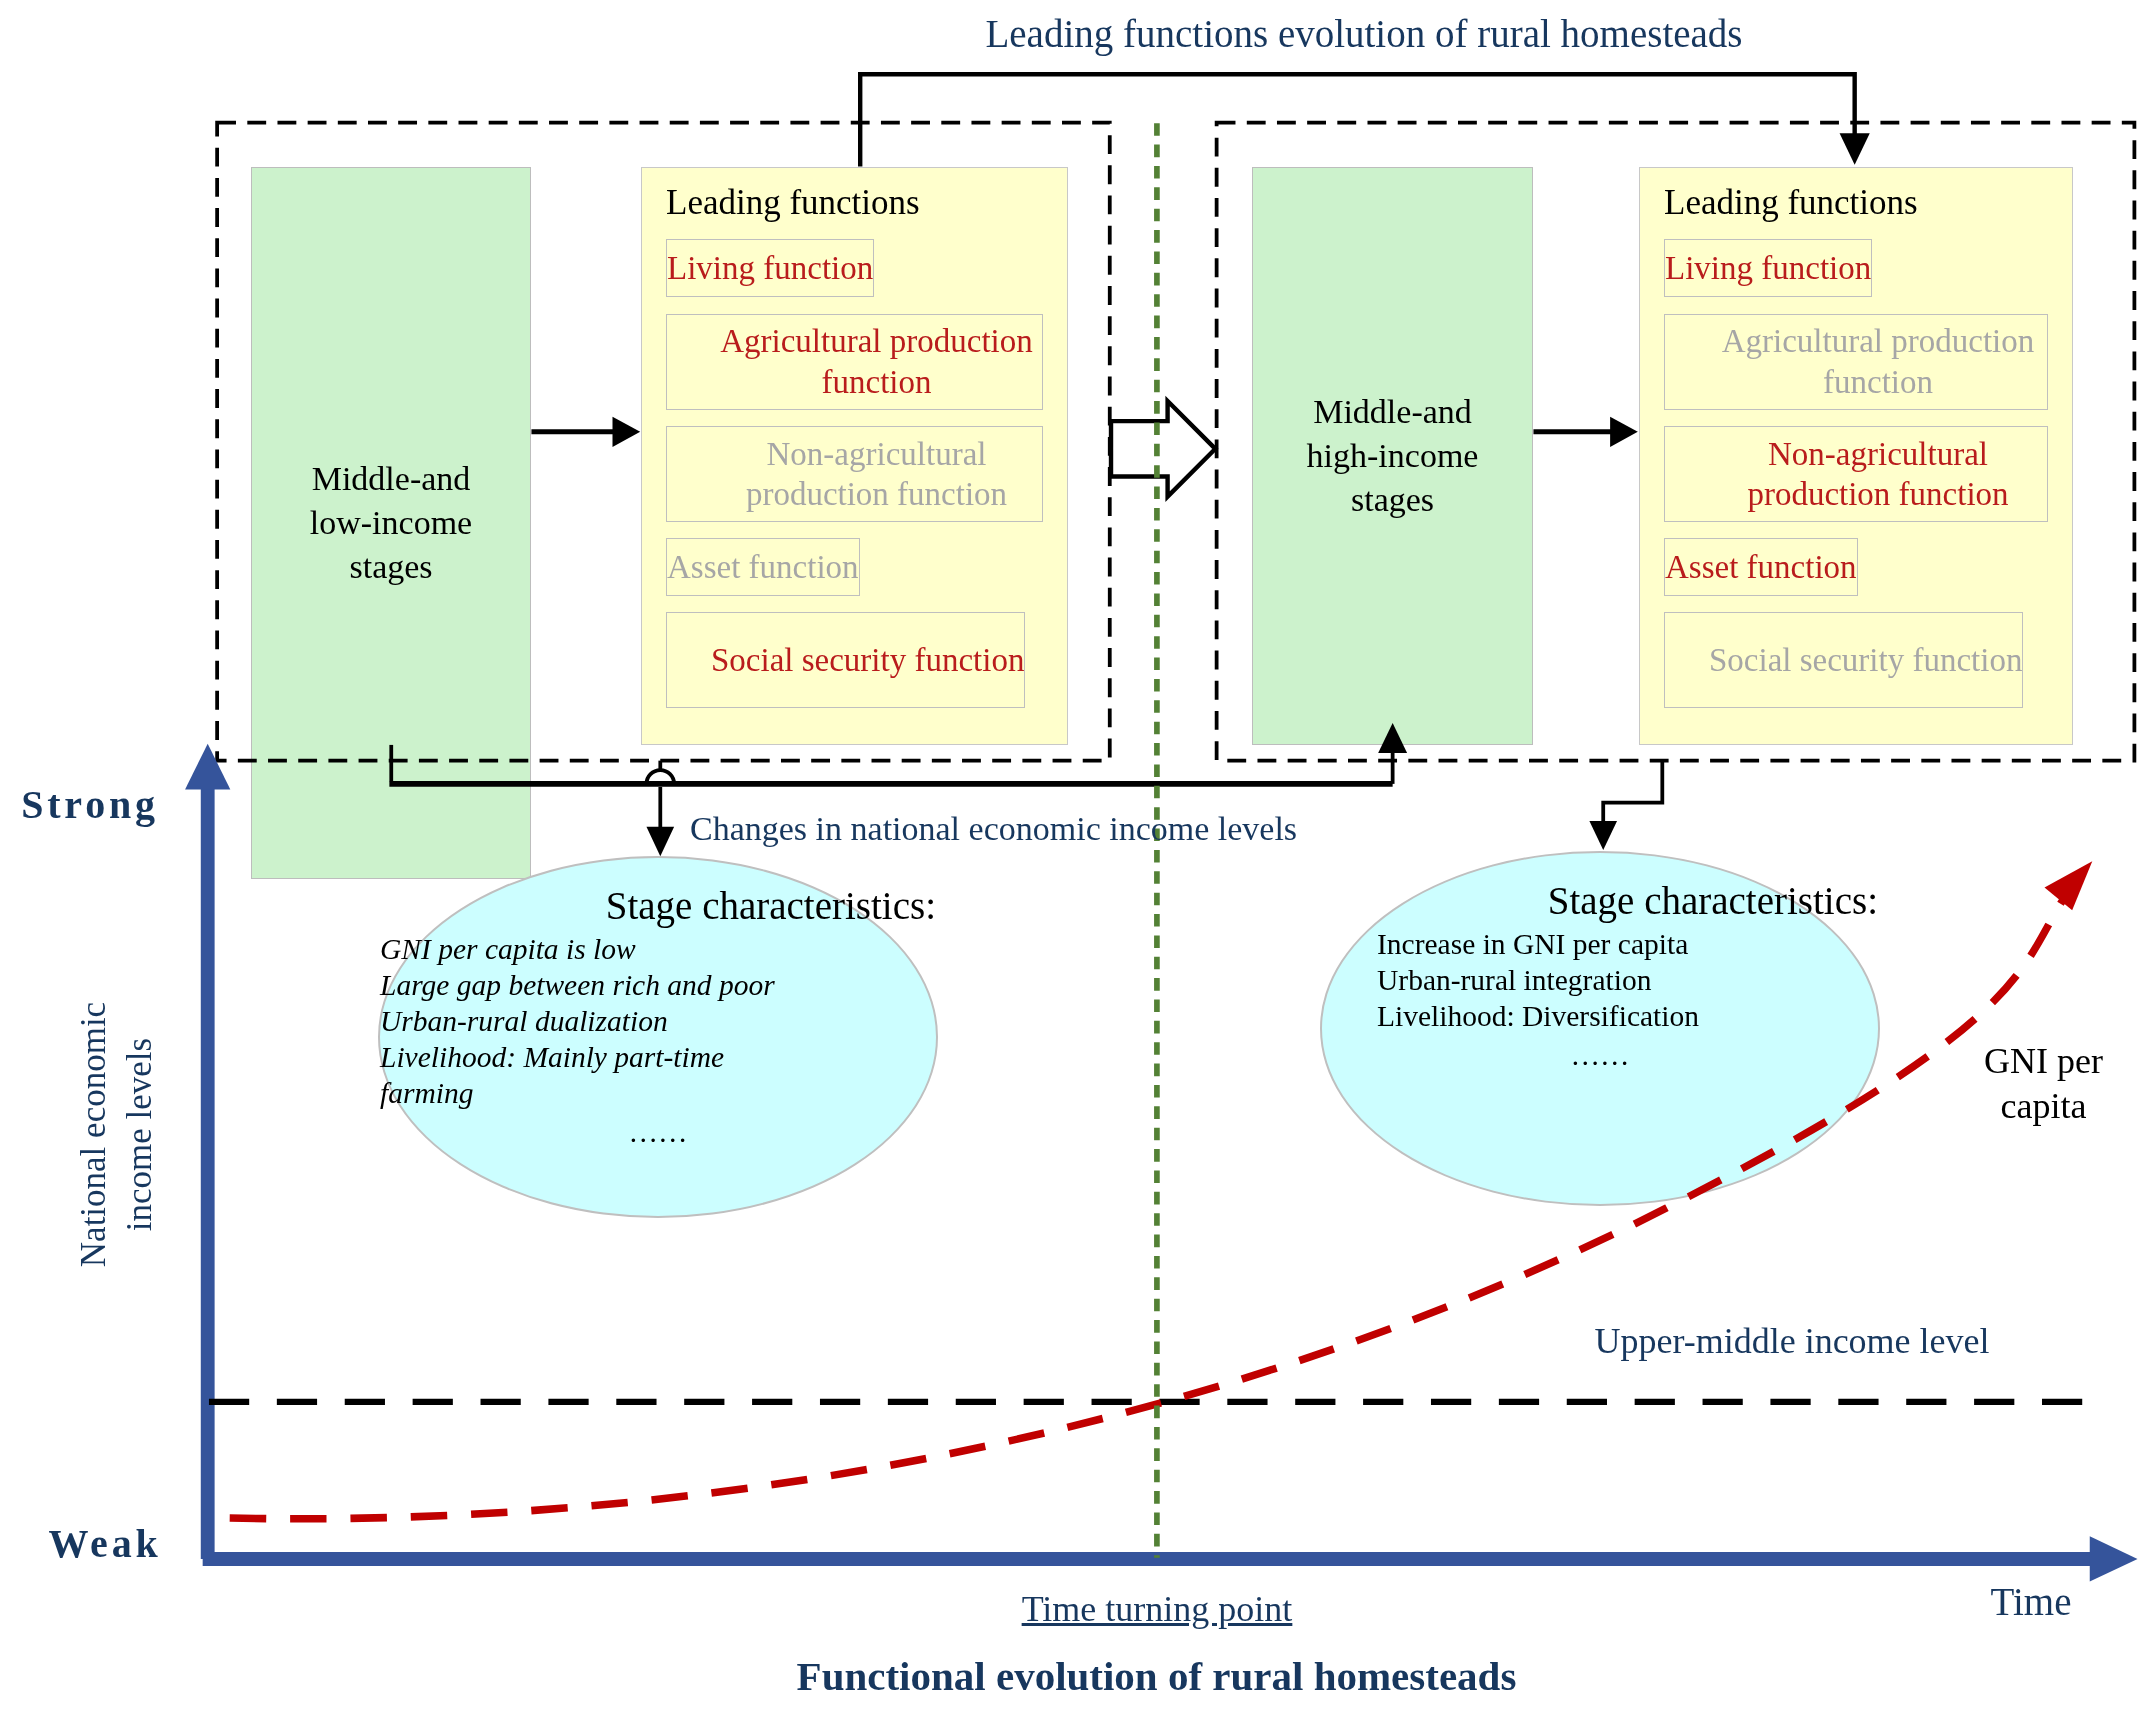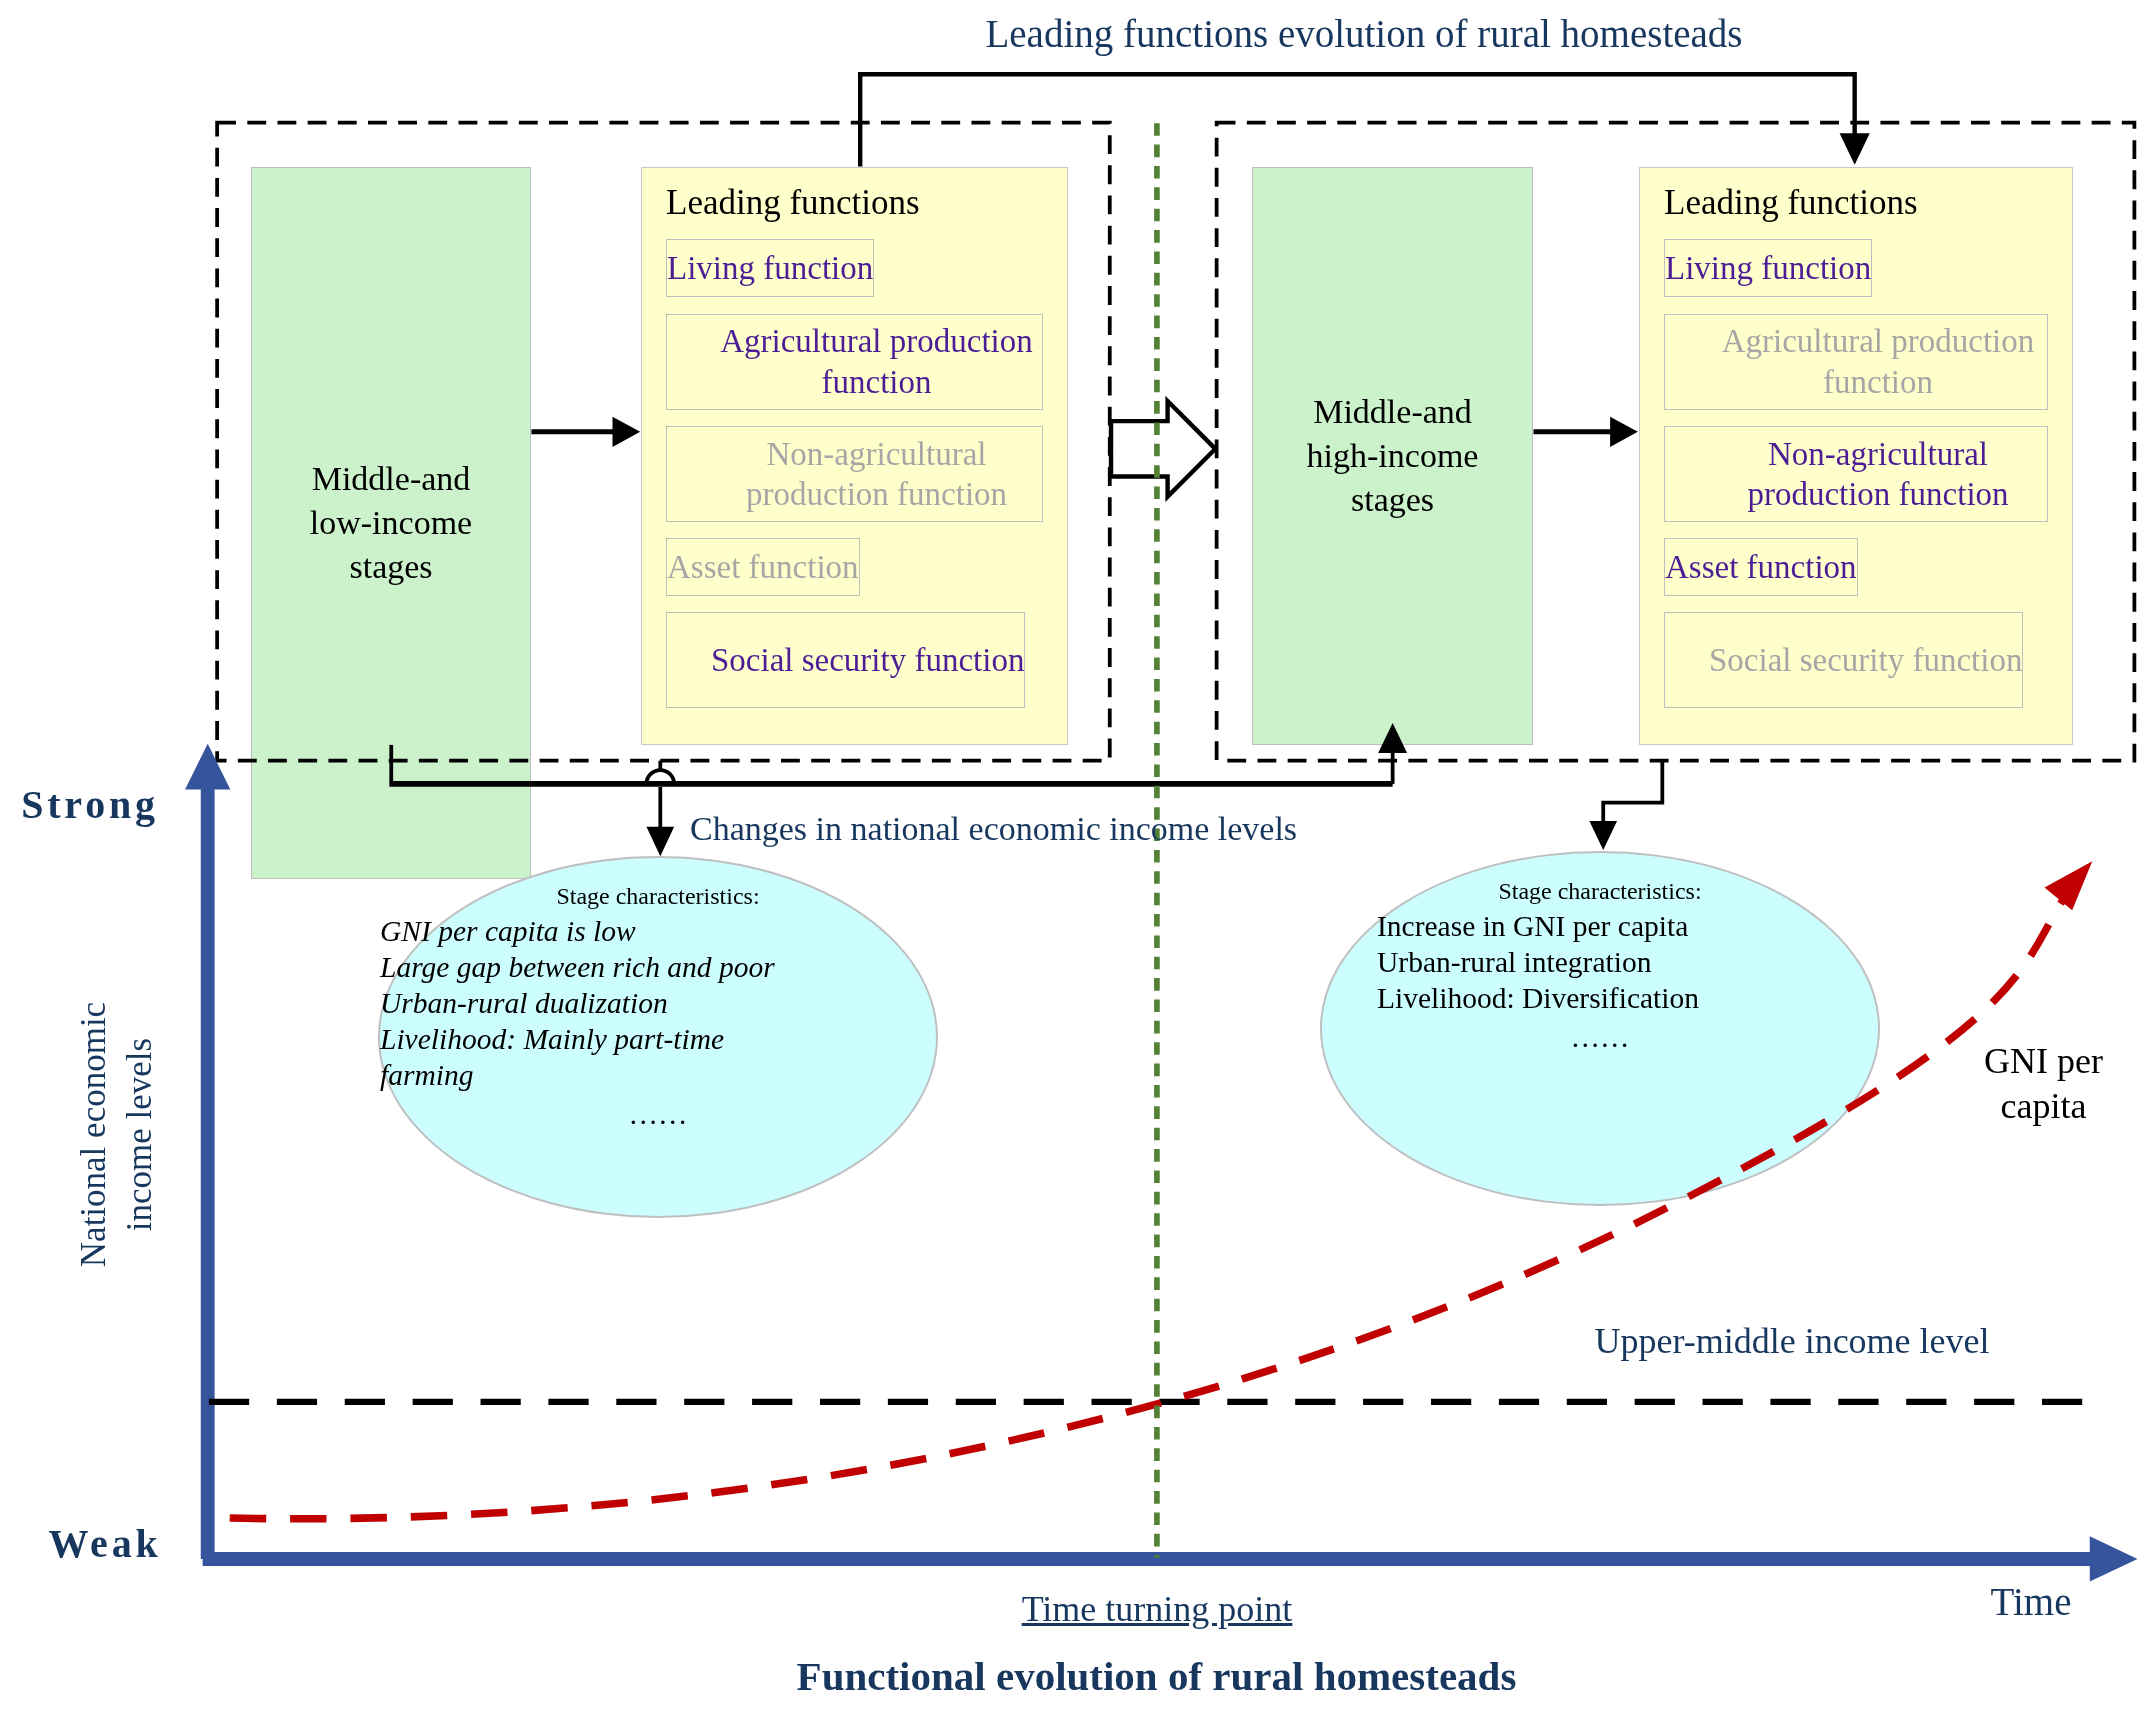--- a/index.html
+++ b/index.html
@@ -17,31 +17,31 @@
   .green-box .wrap{width:189px;}
   .yellow-box{
     background:#FFFFCC;border:1.3px solid #C8C8C8;box-sizing:border-box;
     display:flex;flex-direction:column;align-items:flex-start;gap:16.3px;
     padding:14px 24px;z-index:1;
   }
   .yf-title{font-size:35px;text-align:center;flex:0 0 41px;line-height:41px;}
   .func-box{
     background:#FFFFCC;border:1.9px solid #BFBFBF;box-sizing:border-box;
     display:flex;align-items:center;justify-content:center;text-align:center;
-    font-size:33px;line-height:1.22;color:#4c1d95;
+    font-size:33px;line-height:1.22;color:#b91c1c;
   }
   .func-box.h1{flex:0 0 58px;}
   .func-box.h2{flex:0 0 96px;padding-left:44px;}
   .func-box.inactive{color:#A6A6A6;}
   
   .ellipse{
     background:#CCFEFF;border:2.5px solid #BFBFBF;border-radius:50%;
     box-sizing:border-box;z-index:1;
   }
-  .ell-title{font-size:24px;text-align:center;margin-top:25px;}
+  .ell-title{font-size:39px;text-align:right;margin-top:25px;}
   .ell-items{font-size:29.5px;line-height:1.22;margin-top:3.8px;}
   .ell-items > div{margin:0;}
   .ell-dots{font-size:29.5px;text-align:center;margin-top:3.8px;}
   
   .lbl{position:absolute;z-index:3;color:#17375E;}
   .black{color:#000;}
   .center{text-align:center;}
   .nowrap{white-space:nowrap;}
   .bold{font-weight:bold;}
   svg.gfx{position:absolute;left:0;top:0;z-index:2;}

